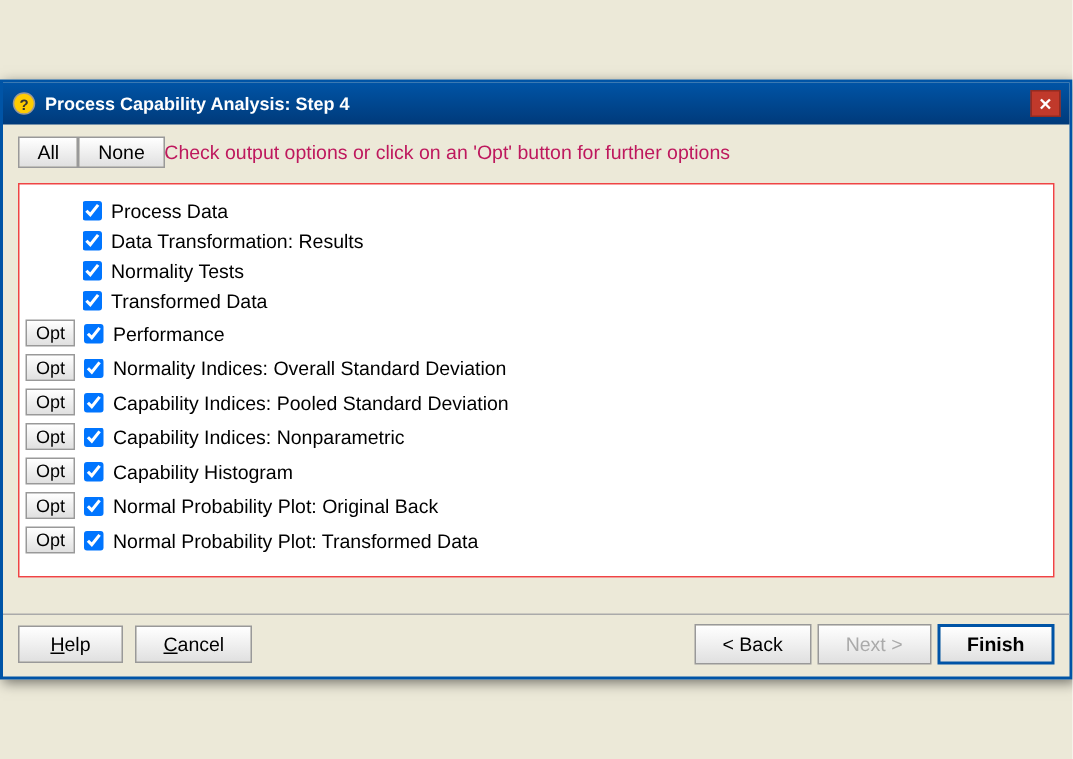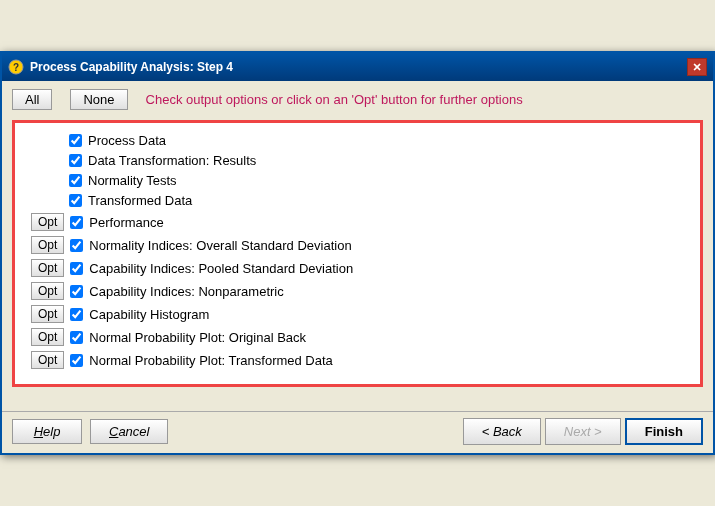--- a/index.html
+++ b/index.html
@@ -52,39 +52,39 @@
       cursor: pointer;
       font-size: 11px;
       font-weight: bold;
     }
     .content-area {
       padding: 8px 10px 8px 10px;
     }
     .top-bar {
       display: flex;
       align-items: center;
-      gap: 18px;
+      gap: 0;
       margin-bottom: 10px;
     }
     .btn-all, .btn-none {
       background: linear-gradient(to bottom, #ffffff, #e0e0e0);
       border: 1px solid #999;
       padding: 2px 12px;
       cursor: pointer;
       font-size: 13px;
       min-width: 40px;
     }
     .instruction-text {
       font-size: 13px;
       color: #be185d;
     }
     .options-area {
       background: white;
-      border: 3px solid #ef4444;
-      padding: 10px 16px;
+      border: 1px solid #ef4444;
+      padding: 10px 4px;
       margin-bottom: 12px;
     }
     .option-row {
       display: flex;
       align-items: center;
       margin-bottom: 5px;
     }
     .opt-btn {
       background: linear-gradient(to bottom, #ffffff, #e0e0e0);
       border: 1px solid #999;
@@ -120,21 +120,20 @@
       display: flex;
       gap: 4px;
     }
     .btn-bottom {
       background: linear-gradient(to bottom, #ffffff, #e0e0e0);
       border: 1px solid #999;
       padding: 4px 18px;
       cursor: pointer;
       font-size: 13px;
       min-width: 70px;
-      font-style: italic;
     }
     .btn-finish {
       background: linear-gradient(to bottom, #ffffff, #e0e0e0);
       border: 2px solid #0054a6;
       padding: 4px 18px;
       cursor: pointer;
       font-size: 13px;
       font-weight: bold;
       min-width: 70px;
     }

